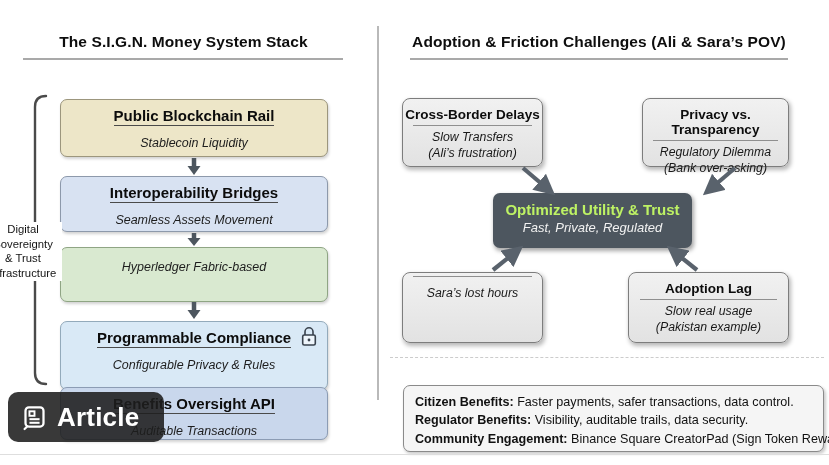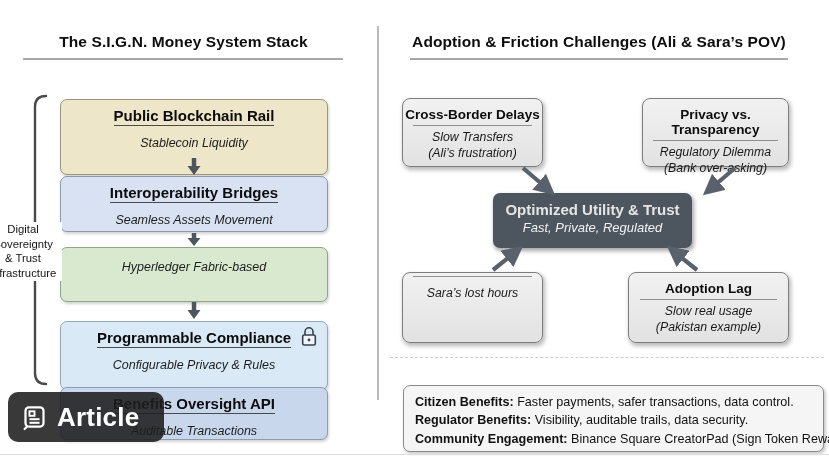--- a/index.html
+++ b/index.html
@@ -15,21 +15,21 @@
   .title-rule { height:1.5px; background:#a9a9a9; }
 
   
   .stack-box {
     left:60px; width:268px; border-radius:7px; text-align:center;
     border:1.5px solid #999; box-shadow:1px 2px 3px rgba(0,0,0,.18);
   }
   .stack-box .bx-title { font-weight:bold; font-size:15px; padding-top:7px; color:#0c0c0c; }
   .stack-box .bx-title span { border-bottom:1.2px solid #4a4a4a; padding-bottom:1px; }
   .stack-box .bx-sub { font-style:italic; font-size:12.5px; margin-top:12px; color:#1d1d1d; }
-  .box-0 { top:99px;  height:76px; background:#ede6c8; border-color:#9c967d; }
+  .box-0 { top:99px;  height:58px; background:#ede6c8; border-color:#9c967d; }
   .box-1 { top:176px; height:56px; background:#d8e2f2; border-color:#8d99ab; }
   .box-2 { top:247px; height:55px; background:#d9e9d0; border-color:#8fa584; }
   .box-3 { top:321px; height:69px; background:#d9e9f6; border-color:#93aabb; }
   .box-4 { top:387px; height:53px; background:#c9d7ec; border-color:#8c9cb4; }
 
   .down-arrow { left:186px; width:16px; }
 
   
   .bracket-label {
     left:-16px; top:222px; width:78px; background:#fff; z-index:3;
@@ -44,21 +44,21 @@
     border-radius:8px; text-align:center; box-shadow:1.5px 2.5px 4px rgba(0,0,0,.28);
   }
   .gray-box .gb-title { font-weight:bold; font-size:13.5px; padding-top:8px; color:#0c0c0c; }
   .gray-box .gb-rule { width:86%; height:1px; background:#8f8f8f; margin:3px auto 3px; }
   .gray-box .gb-line { font-style:italic; font-size:12.3px; line-height:1.32; color:#191919; }
 
   .center-box {
     left:493px; top:193px; width:199px; height:55px; background:#4d565f;
     border-radius:7px; text-align:center; box-shadow:1.5px 2.5px 4px rgba(0,0,0,.35);
   }
-  .center-box .cb-title { color:#e5e5e5; font-weight:bold; font-size:15px; padding-top:8px; }
+  .center-box .cb-title { color:#bef264; font-weight:bold; font-size:15px; padding-top:8px; }
   .center-box .cb-sub { color:#f2f2f2; font-style:italic; font-size:13px; margin-top:2px; }
 
   .dashed-sep { left:390px; top:357px; width:434px; border-top:1.5px dashed #cccccc; }
 
   .benefits-box {
     left:403px; top:385px; width:421px; height:67px; background:#f5f5f5;
     border:1.6px solid #8a8a8a; border-radius:7px; padding:7px 11px;
     box-shadow:1.5px 2px 3px rgba(0,0,0,.2);
   }
   .benefits-box .b-line { font-size:12.6px; line-height:1.45; color:#111; white-space:nowrap; }

